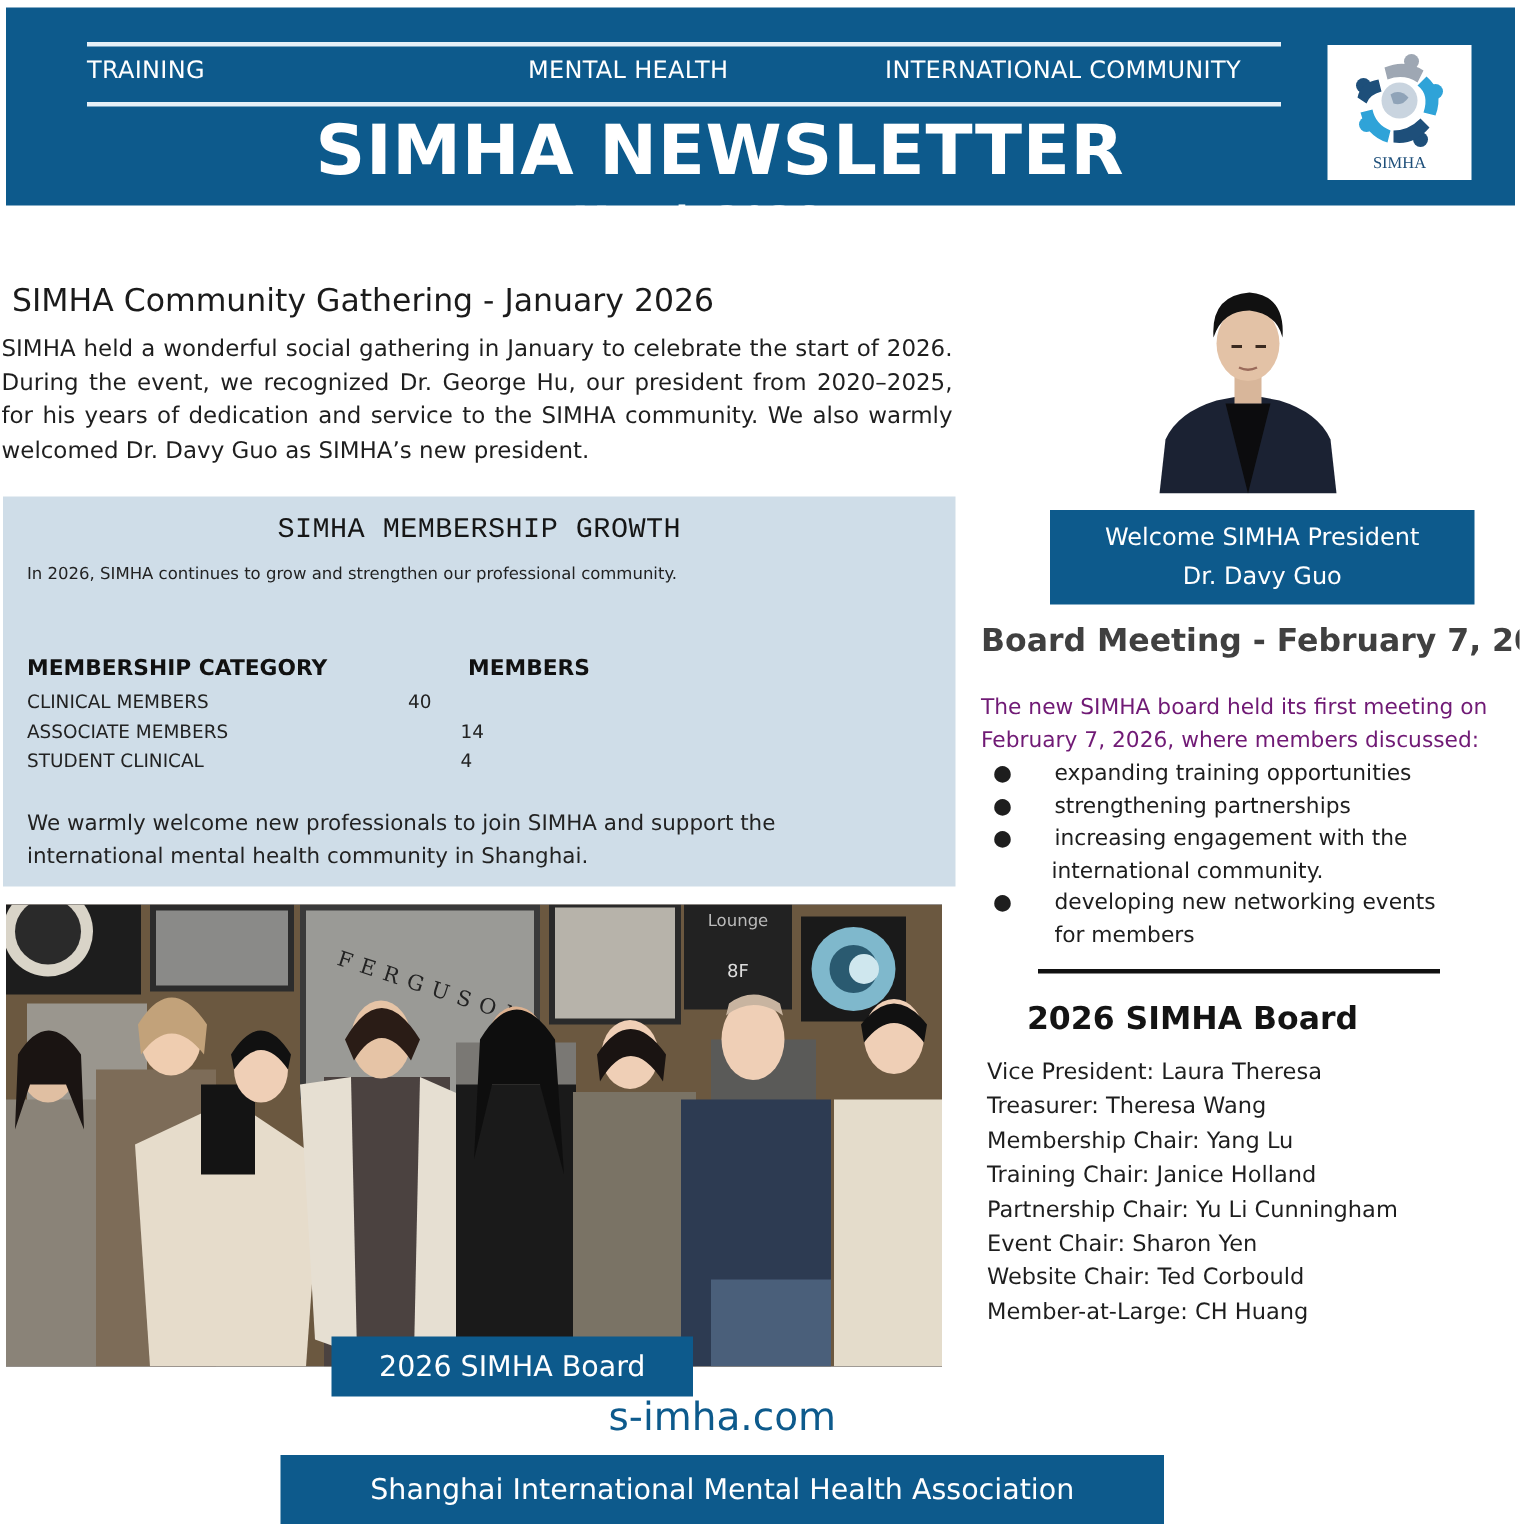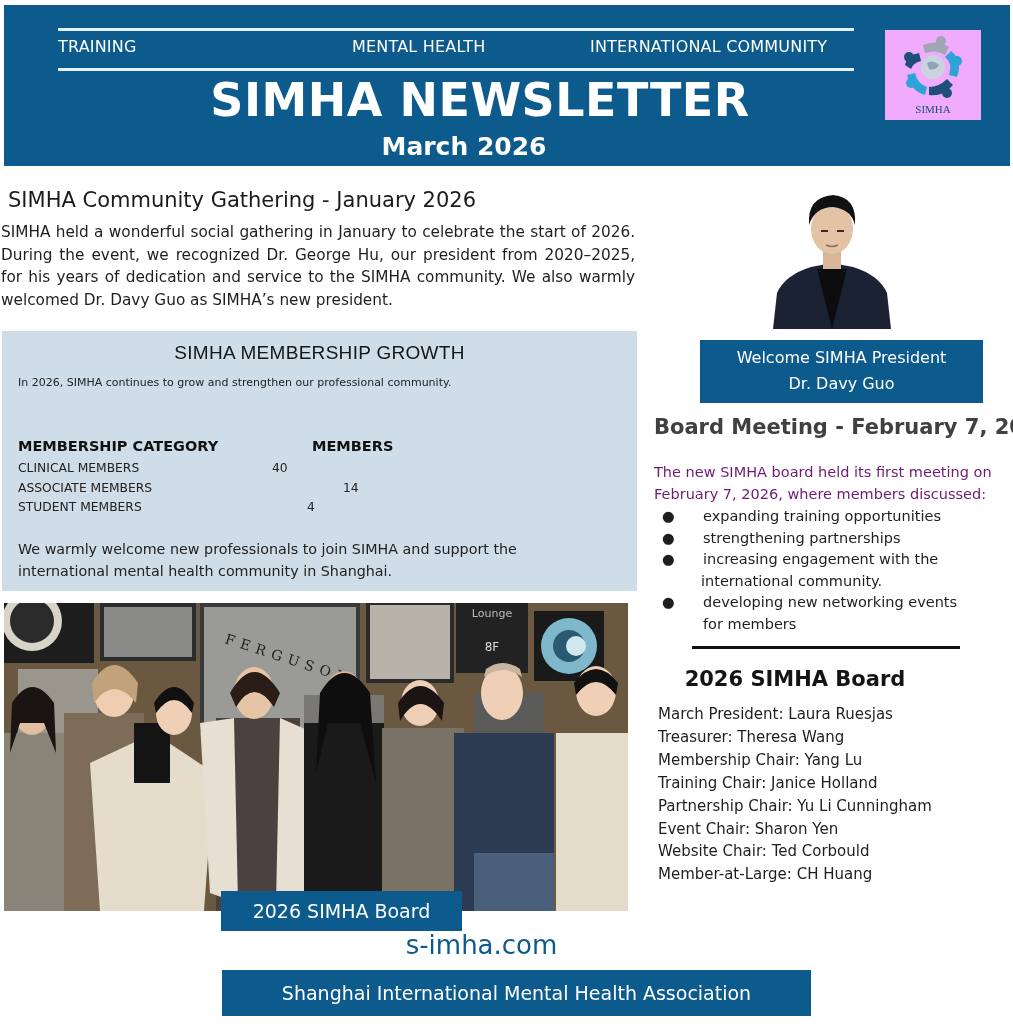--- a/index.html
+++ b/index.html
@@ -2,41 +2,41 @@
 <html><head>
   <meta charset="utf-8">
   <style>
     * { box-sizing: border-box; margin: 0; padding: 0; }
     html, body { width: 1013px; height: 1024px; background: #ffffff; overflow: hidden; }
     body { position: relative; font-family: "Liberation Sans", "DejaVu Sans", sans-serif; color: #1c1c1c; }
 
     .abs { position: absolute; }
 
     
-    .header { left: 4px; top: 5px; width: 1006px; height: 161px; background: #0d5a8c; }
+    .header { left: 4px; top: 5px; width: 1006px; height: 132px; background: #0d5a8c; }
     .hdr-rule { position: absolute; left: 54px; width: 796px; height: 3px; background: #e6f0f7; }
     .hdr-rule.top { top: 23px; }
     .hdr-rule.bot { top: 63px; }
     .hdr-topic { position: absolute; top: 32px; color: #ffffff; font-family: "DejaVu Sans", sans-serif; font-size: 16px; letter-spacing: 0.2px; white-space: nowrap; }
     .hdr-topic.t1 { left: 54px; }
     .hdr-topic.t2 { left: 348px; }
     .hdr-topic.t3 { left: 586px; }
     .hdr-title { position: absolute; left: 16px; width: 920px; top: 68px; text-align: center; color: #ffffff; font-family: "DejaVu Sans", sans-serif; font-weight: bold; font-size: 46px; letter-spacing: 0.5px; }
     .hdr-date { position: absolute; left: 0; width: 920px; top: 127px; text-align: center; color: #ffffff; font-family: "DejaVu Sans", sans-serif; font-weight: bold; font-size: 25px; }
-    .logo-box { position: absolute; left: 881px; top: 25px; width: 96px; height: 90px; background: #f0abfc; }
+    .logo-box { position: absolute; left: 881px; top: 25px; width: 96px; height: 90px; background: #ffffff; }
     .logo-box svg { position: absolute; left: 16px; top: 5px; }
     .logo-text { position: absolute; left: 0; width: 100%; bottom: 5px; text-align: center; font-family: "Liberation Serif", "DejaVu Serif", serif; font-size: 11px; color: #1e4f7a; }
 
     
     .gather-title { left: 8px; top: 188px; font-family: "DejaVu Sans", sans-serif; font-size: 21px; color: #1b1b1b; white-space: nowrap; }
     .gather-body { left: 1px; top: 221px; width: 634px; font-family: "DejaVu Sans", sans-serif; font-size: 15.3px; line-height: 22.5px; text-align: justify; color: #1e1e1e; }
 
     
     .member-panel { left: 2px; top: 331px; width: 635px; height: 260px; background: #cfdde8; }
-    .mp-title { position: absolute; left: 0; width: 100%; top: 11px; text-align: center; font-family: Liberation Sans, sans-serif; font-size: 19px; font-weight: normal; color: #161616; letter-spacing: 0.3px; }
+    .mp-title { position: absolute; left: 0; width: 100%; top: 11px; text-align: center; font-family: Liberation Mono, monospace; font-size: 19px; font-weight: normal; color: #161616; letter-spacing: 0.3px; }
     .mp-intro { position: absolute; left: 16px; top: 41px; width: 540px; font-family: "DejaVu Sans", sans-serif; font-size: 11px; line-height: 22px; color: #222; }
     .mp-th { position: absolute; top: 107px; font-family: "DejaVu Sans", sans-serif; font-weight: bold; font-size: 14.5px; color: #111; white-space: nowrap; }
     .mp-th.c1 { left: 16px; }
     .mp-th.c2 { left: 310px; }
     .mp-row { position: absolute; left: 16px; font-family: "DejaVu Sans", sans-serif; font-size: 12.3px; color: #222; white-space: nowrap; }
     .mp-row .val { position: absolute; top: 0; }
     .mp-foot { position: absolute; left: 16px; top: 207px; width: 580px; font-family: "DejaVu Sans", sans-serif; font-size: 14.3px; line-height: 22px; color: #222; }
 
     
     .pres-photo { left: 771px; top: 189px; width: 122px; height: 140px; }
@@ -55,21 +55,21 @@
     .board-title { left: 645px; top: 667px; width: 300px; text-align: center; font-family: "DejaVu Sans", sans-serif; font-weight: bold; font-size: 21px; color: #141414; }
     .board-list { left: 658px; top: 703px; list-style: none; font-family: "DejaVu Sans", sans-serif; font-size: 15px; line-height: 22.9px; color: #1e1e1e; }
     .board-list li { white-space: nowrap; }
 
     
     .group-photo { left: 4px; top: 603px; width: 624px; height: 308px; overflow: hidden; background: #3a3530; }
     .photo-caption { left: 221px; top: 891px; width: 241px; height: 40px; background: #0d5a8c; color: #ffffff; text-align: center; font-family: "DejaVu Sans", sans-serif; font-size: 19px; line-height: 40px; }
 
     
     .site-url { left: 187px; top: 930px; width: 589px; text-align: center; font-family: "DejaVu Sans", sans-serif; font-size: 26px; color: #0d5a8c; }
-    .footer-banner { left: 187px; top: 970px; width: 589px; height: 46px; background: #0d5a8c; color: #ffffff; text-align: center; font-family: "DejaVu Sans", sans-serif; font-size: 19px; line-height: 46px; margin-left: 35px; }
+    .footer-banner { left: 187px; top: 970px; width: 589px; height: 46px; background: #0d5a8c; color: #ffffff; text-align: center; font-family: "DejaVu Sans", sans-serif; font-size: 19px; line-height: 46px; }
   </style>
 </head>
 <body>
 
 <div class="abs header">
   <div class="hdr-rule top"></div>
   <div class="hdr-topic t1">TRAINING</div>
   <div class="hdr-topic t2">MENTAL HEALTH</div>
   <div class="hdr-topic t3">INTERNATIONAL COMMUNITY</div>
   <div class="hdr-rule bot"></div>
@@ -101,24 +101,24 @@
   <div class="mp-title">SIMHA MEMBERSHIP GROWTH</div>
   <div class="mp-intro">In 2026, SIMHA continues to grow and strengthen our professional community.</div>
   <div class="mp-th c1">MEMBERSHIP CATEGORY</div>
   <div class="mp-th c2">MEMBERS</div>
   <div class="mp-row" style="top:130px;">
     <span>CLINICAL MEMBERS</span>
     <span class="val" style="left:254px;">40</span>
   </div>
   <div class="mp-row" style="top:150px;">
     <span>ASSOCIATE MEMBERS</span>
-    <span class="val" style="left:289px;margin-left:36px;">14</span>
+    <span class="val" style="left:289px;">14</span>
   </div>
   <div class="mp-row" style="top:169px;">
-    <span>STUDENT MEMBERS</span>
+    <span>STUDENT CLINICAL</span>
     <span class="val" style="left:289px;">4</span>
   </div>
   <div class="mp-foot">We warmly welcome new professionals to join SIMHA and support the international mental health community in Shanghai.</div>
 </div>
 
 <div class="abs pres-photo" title="Portrait of Dr. Davy Guo">
   <svg width="122" height="140" viewBox="0 0 122 140">
     <rect width="122" height="140" fill="#ffffff"></rect>
     <path d="M2 140 L6 104 Q14 86 40 78 L61 74 L82 78 Q108 86 116 104 L120 140 Z" fill="#1b2233"></path>
     <path d="M46 80 L61 140 L76 80 Z" fill="#0c0c0e"></path>
@@ -153,21 +153,21 @@
   <li>
     <span class="bullet">●</span>
     <span>developing new networking events</span>
     <span class="cont" style="margin-left:0;"> for members</span>
   </li>
 </ul>
 <div class="abs bm-divider"></div>
 
 <div class="abs board-title">2026 SIMHA Board</div>
 <ul class="abs board-list">
-  <li>March President: Laura Ruesjas</li>
+  <li>Vice President: Laura Theresa</li>
   <li>Treasurer: Theresa Wang</li>
   <li>Membership Chair: Yang Lu</li>
   <li>Training Chair: Janice Holland</li>
   <li>Partnership Chair: Yu Li Cunningham</li>
   <li>Event Chair: Sharon Yen</li>
   <li>Website Chair: Ted Corbould</li>
   <li>Member-at-Large: CH Huang</li>
 </ul>
 
 <div class="abs group-photo">

